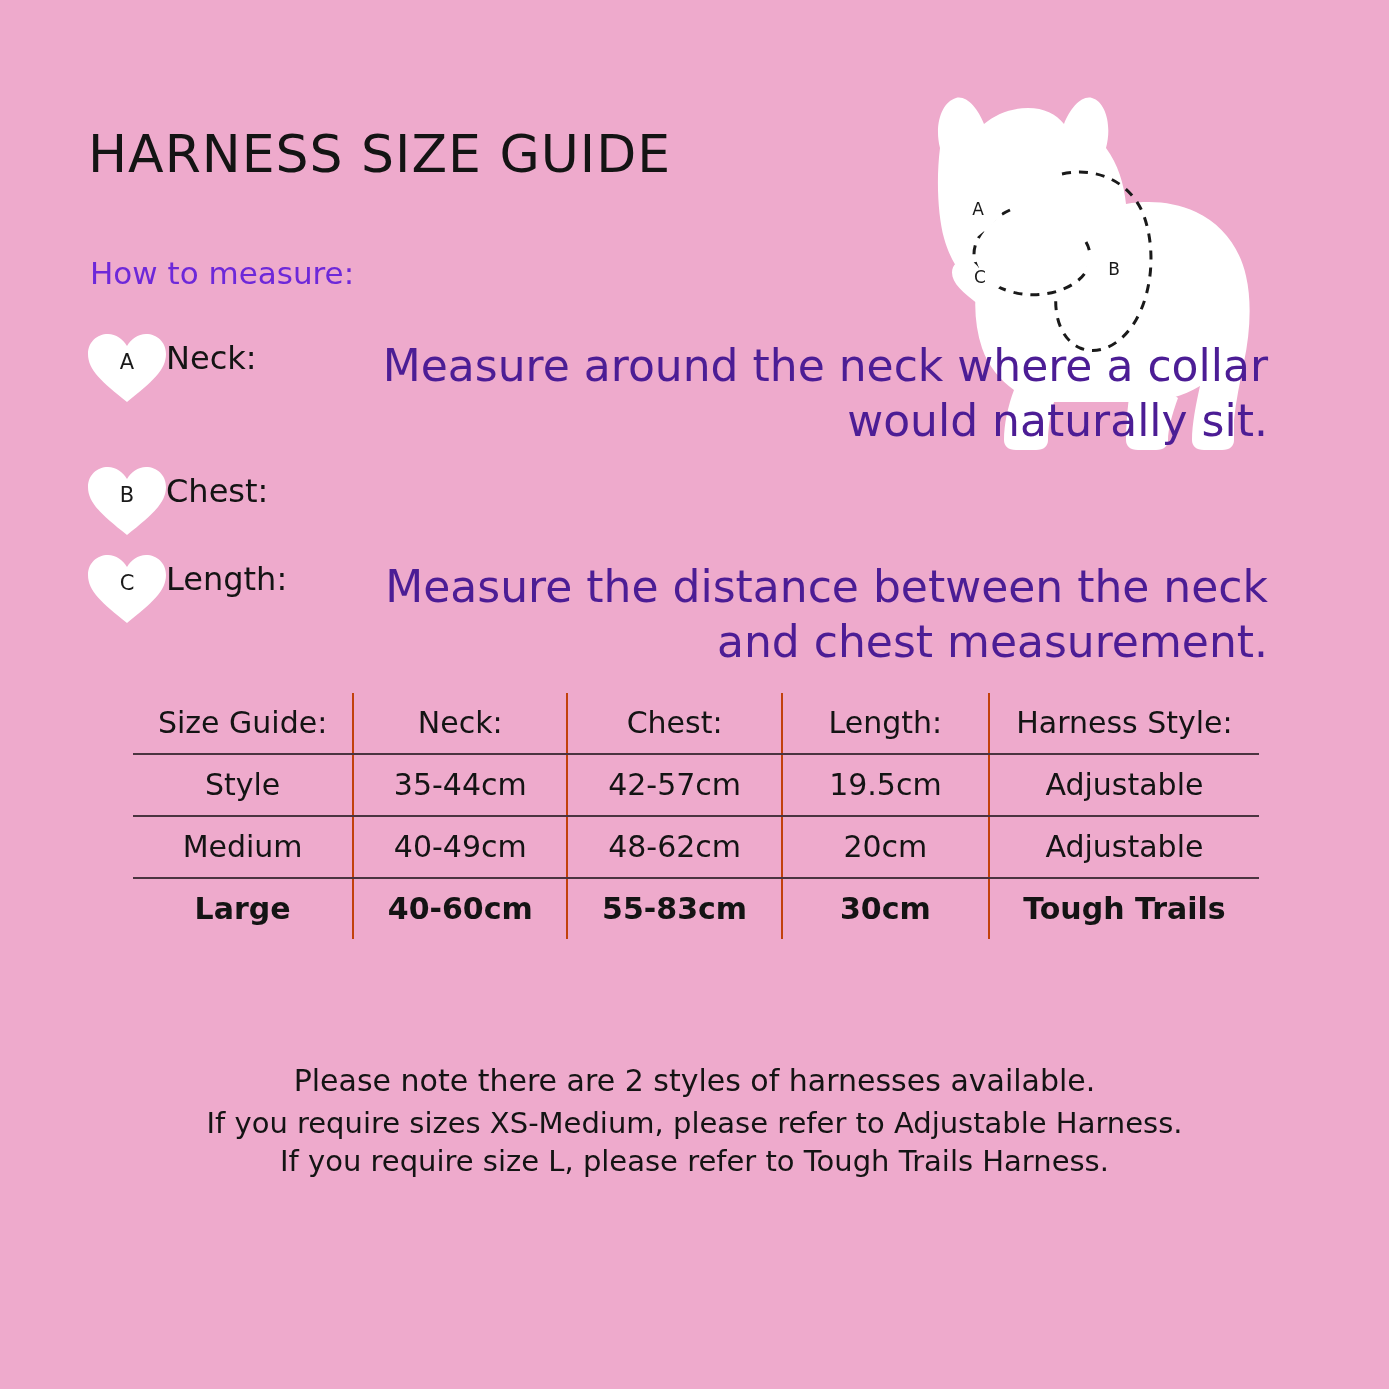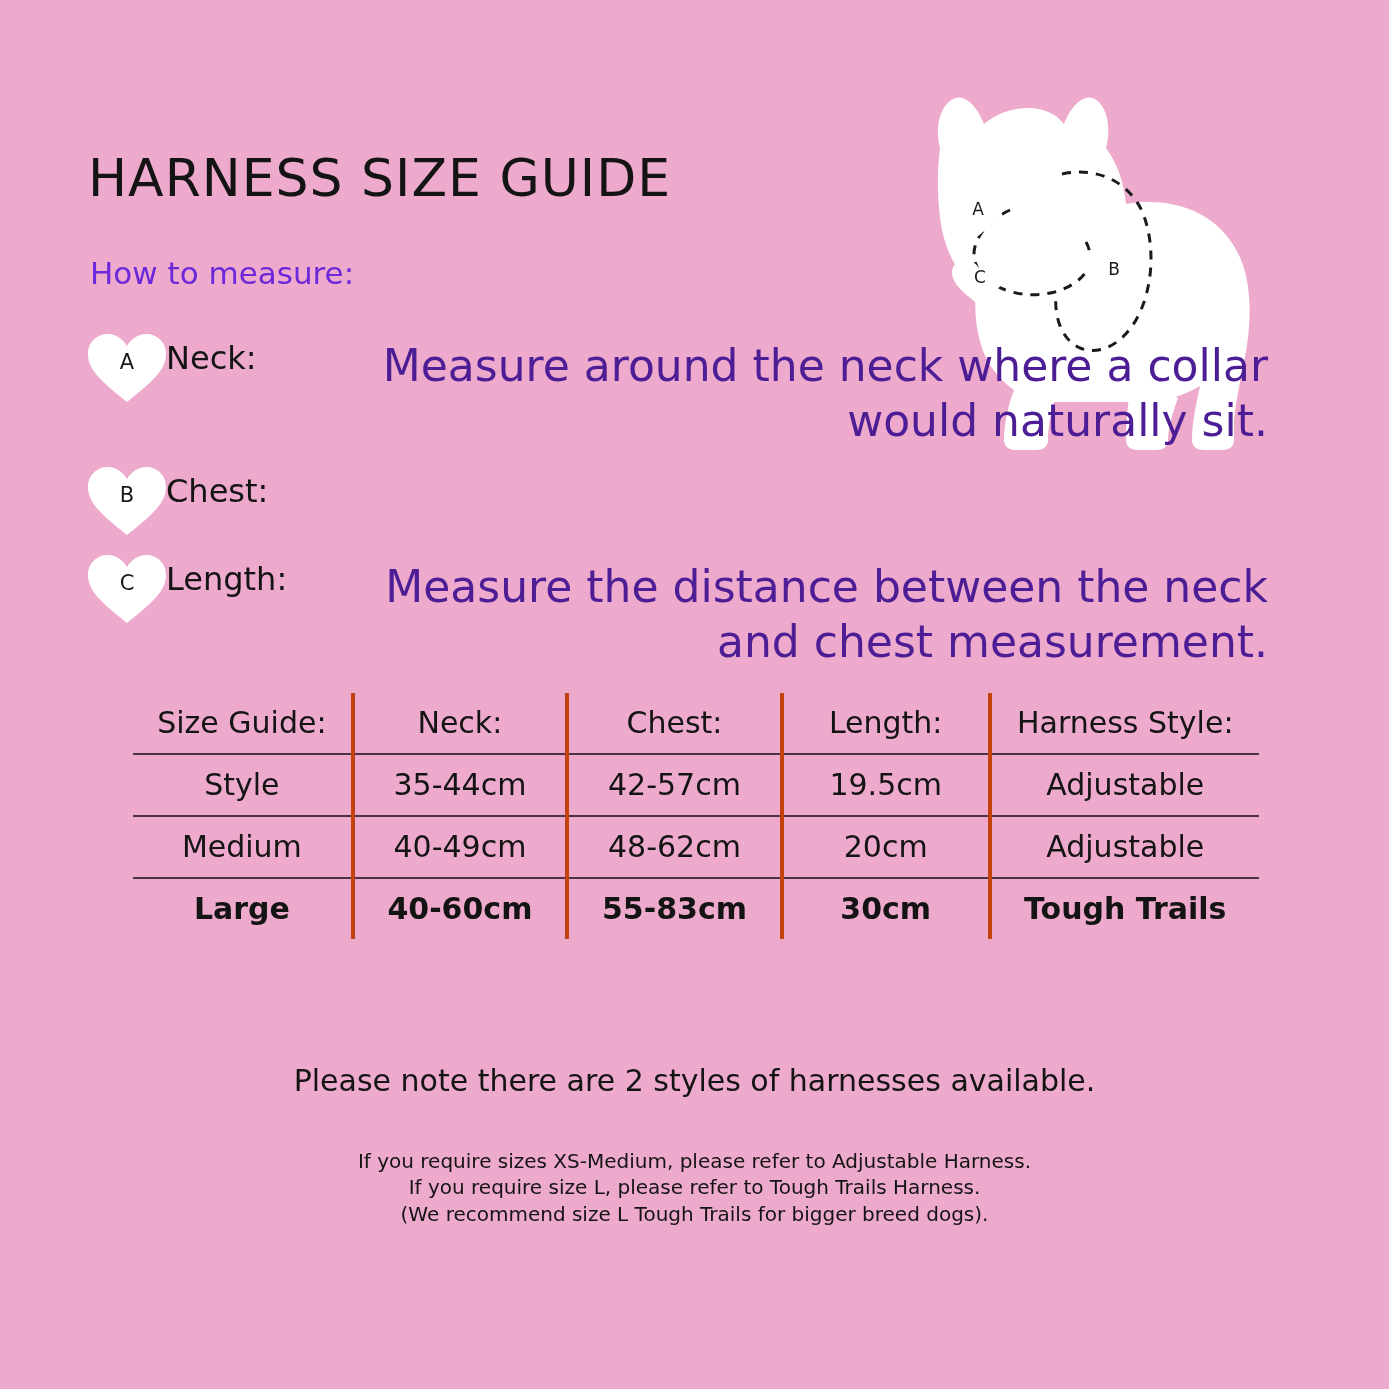--- a/index.html
+++ b/index.html
@@ -18,21 +18,21 @@
   .page {
     position: relative;
     width: 1389px;
     height: 1389px;
   }
 
   
   .title {
     position: absolute;
     left: 88px;
-    top: 148px;
+    top: 124px;
     font-size: 52px;
     letter-spacing: 1px;
     font-weight: 400;
     color: #141414;
     font-family: "DejaVu Sans", sans-serif;
   }
 
   
   .howto {
     position: absolute;
@@ -102,21 +102,21 @@
     width: 1126px;
     border-collapse: collapse;
     font-size: 30px;
     color: #141414;
   }
   .table th, .table td {
     text-align: center;
     padding: 12px 4px 13px;
     font-weight: 400;
     border-bottom: 2px solid #4a3440;
-    border-right: 4px solid #c2410c;
+    border-right: 2px solid #c2410c;
   }
   .table th:last-child, .table td:last-child { border-right: none; }
   .table tr:last-child td { border-bottom: none; font-weight: bold; }
   .table th { font-size: 30px; }
   .col-0 { width: 220px; }
   .col-1 { width: 215px; }
   .col-2 { width: 215px; }
   .col-3 { width: 205px; }
   .col-4 { width: 271px; }
 
@@ -125,23 +125,23 @@
     position: absolute;
     left: 0; right: 0;
     top: 1063px;
     text-align: center;
     font-size: 30px;
     color: #141414;
   }
   .note-block {
     position: absolute;
     left: 0; right: 0;
-    top: 1148px;
-    text-align: center;
-    font-size: 20px;
+    top: 1104px;
+    text-align: center;
+    font-size: 29px;
     line-height: 1.32;
     color: #141414;
   }
 </style>
 </head>
 <body>
 
 <div class="page">
 
   <div class="title">HARNESS SIZE GUIDE</div>
@@ -283,16 +283,15 @@
         <td>Tough Trails</td>
       </tr>
     </tbody>
   </table>
 
   <div class="note-main">Please note there are 2 styles of harnesses available.</div>
 
   <div class="note-block">
     <div>If you require sizes XS-Medium, please refer to Adjustable Harness.</div>
     <div>If you require size L, please refer to Tough Trails Harness.</div>
-    <div>(We recommend size L Tough Trails for bigger breed dogs).</div>
   </div>
 
 </div>
 
 </body></html>

